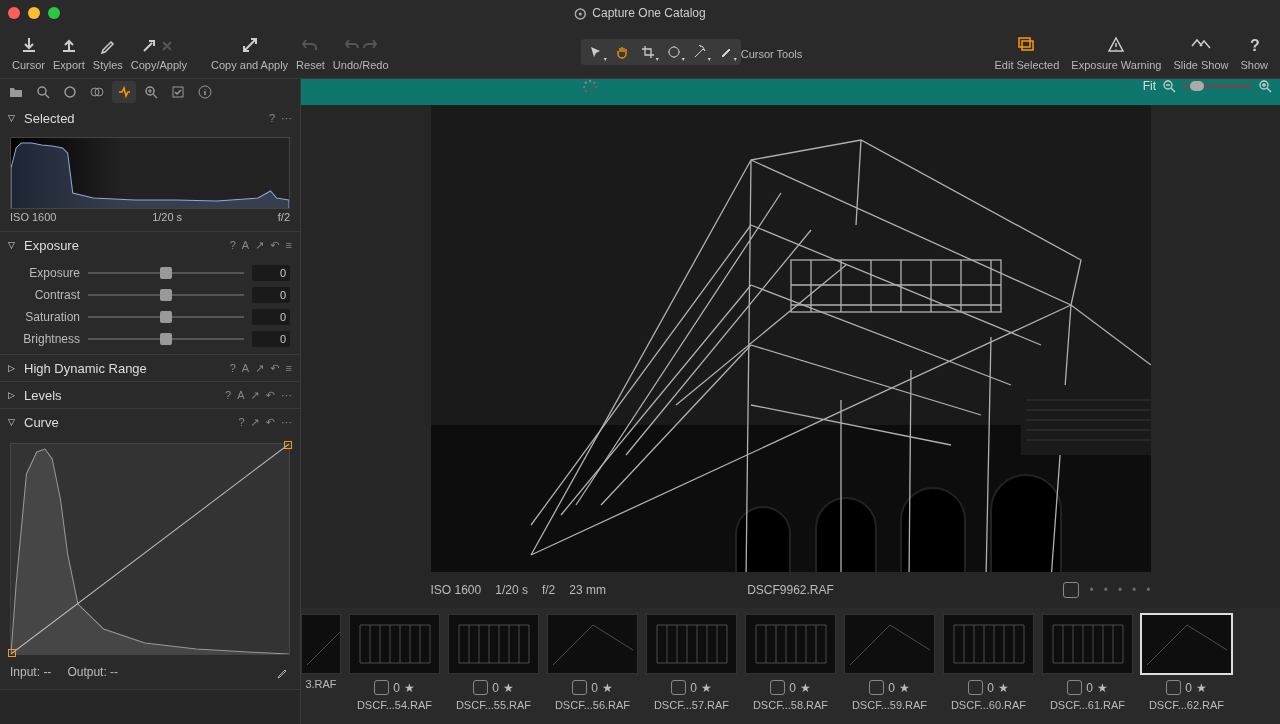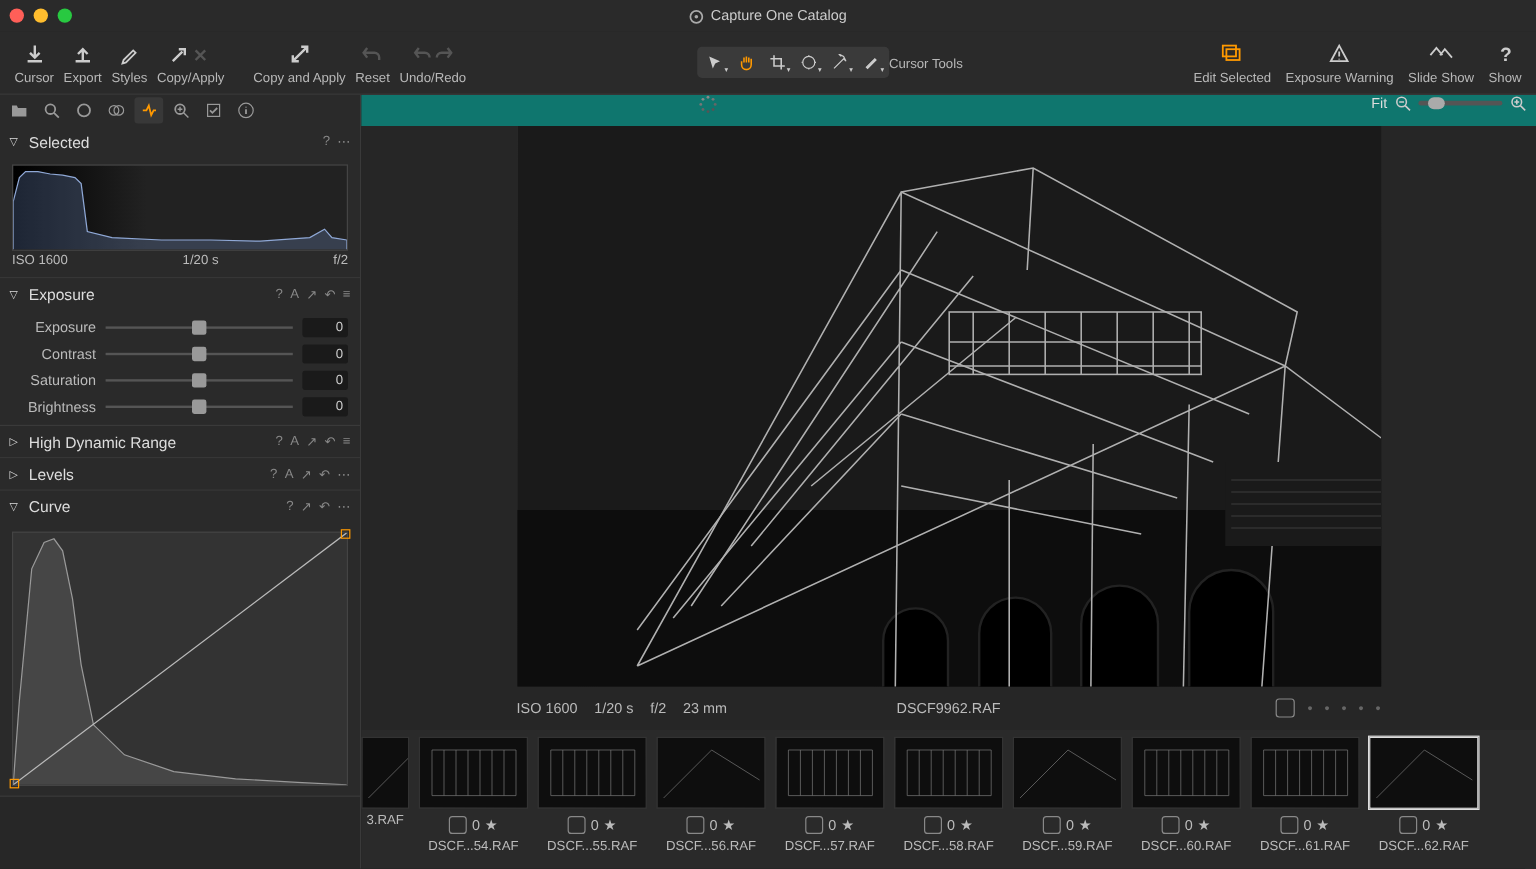--- a/index.html
+++ b/index.html
@@ -389,20 +389,29 @@
           </div>
           <div class="panel-content">
             <div class="curve-box">
               <svg width="100%" height="100%" viewBox="0 0 270 210" preserveAspectRatio="none">
                 <polyline points="0,210 5,140 15,30 25,8 33,5 40,15 48,55 55,110 65,160 90,185 130,199 180,205 230,208 270,210" fill="rgba(180,180,180,.15)" stroke="#999" stroke-width="1"></polyline>
                 <line x1="0" y1="210" x2="270" y2="0" stroke="#bbb" stroke-width="1"></line>
               </svg>
               <div class="corner" style="left:-3px;bottom:-3px"></div>
               <div class="corner" style="right:-3px;top:-3px"></div>
             </div>
+            <div class="curve-footer">
+              <span><span>Input:</span> <span>--</span></span>
+              <span><span>Output:</span> <span>--</span></span>
+              <span class="picker">
+                  <svg width="14" height="14">
+                    <path d="M3 11l6-6 1 1-6 6-2 1z" stroke="#aaa" fill="none"></path>
+                  </svg>
+                </span>
+            </div>
           </div>
         </div>
       </div>
     </div>
 
     <div class="main">
       <div class="viewer-bar">
         <span style="margin:0 auto">
           <svg width="16" height="16">
               <g>

